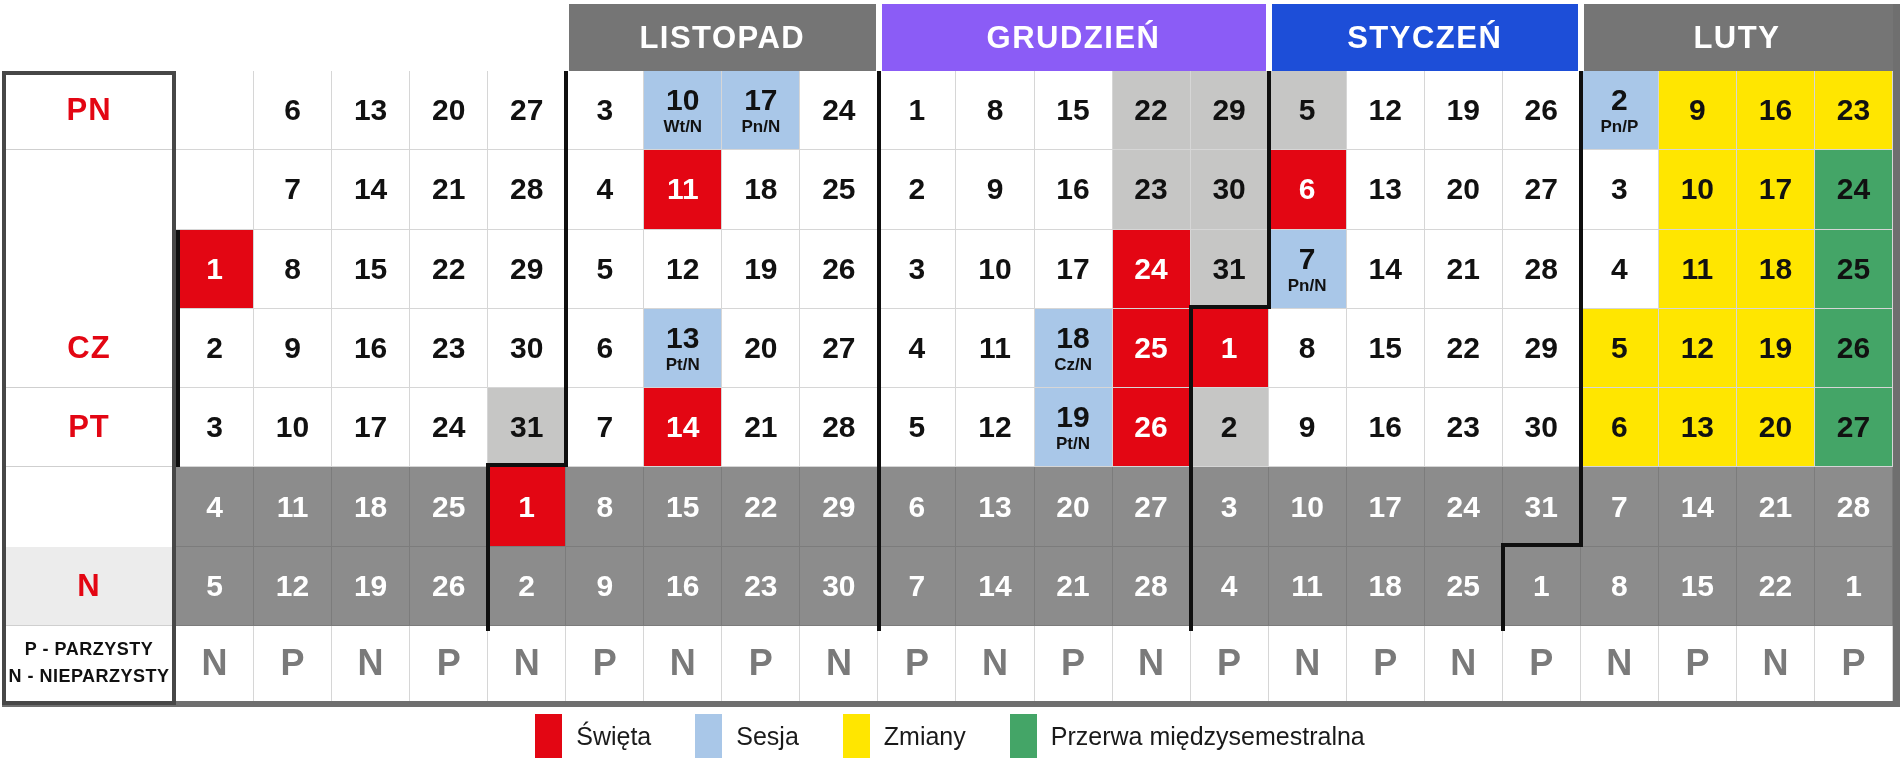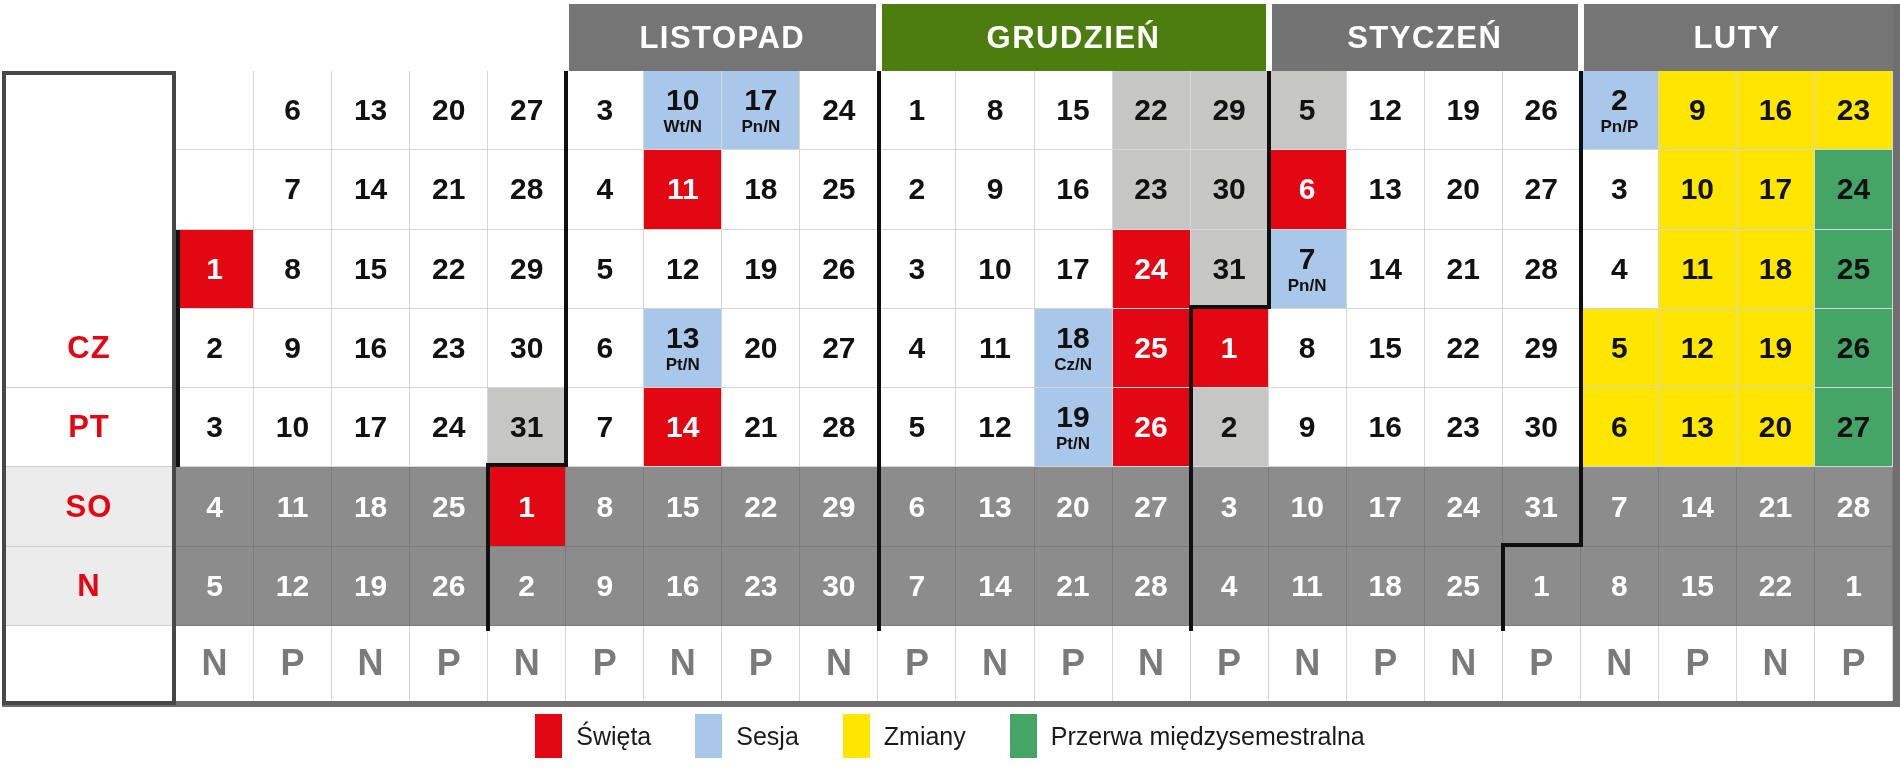--- a/index.html
+++ b/index.html
@@ -44,28 +44,31 @@
 <body>
 
 <div id="canvas">
 
   <div id="cal-grid">
     <div class="hdr-spacer" style="grid-row:1;grid-column:1;"></div>
 
       <div class="month-header" style="grid-area: 1 / 7 / auto / span 4; background: rgb(117, 117, 117);">
         <span>LISTOPAD</span>
       </div>
-      <div class="month-header" style="grid-area: 1 / 11 / auto / span 5; background: #4d7c0f;">
+      <div class="month-header" style="grid-area: 1 / 11 / auto / span 5; background: #8b5cf6;">
         <span>GRUDZIEŃ</span>
       </div>
-      <div class="month-header" style="grid-area: 1 / 16 / auto / span 4; background: #737373;">
+      <div class="month-header" style="grid-area: 1 / 16 / auto / span 4; background: #1d4ed8;">
         <span>STYCZEŃ</span>
       </div>
       <div class="month-header" style="grid-area: 1 / 20 / auto / span 4; background: rgb(117, 117, 117);">
         <span>LUTY</span>
+      </div>
+      <div class="lbl" style="grid-area: 2 / 1;">
+        <span style="color: rgb(227, 6, 19);">PN</span>
       </div>
       <div class="cell" style="grid-area: 2 / 2; background: rgb(255, 255, 255);"></div>
       <div class="cell" style="grid-area: 2 / 3; background: rgb(255, 255, 255);">
         <span class="num">6</span>
       </div>
       <div class="cell" style="grid-area: 2 / 4; background: rgb(255, 255, 255);">
         <span class="num">13</span>
       </div>
       <div class="cell" style="grid-area: 2 / 5; background: rgb(255, 255, 255);">
         <span class="num">20</span>
@@ -392,23 +395,20 @@
       </div>
       <div class="cell" style="grid-area: 6 / 21; background: rgb(255, 230, 0);">
         <span class="num">13</span>
       </div>
       <div class="cell" style="grid-area: 6 / 22; background: rgb(255, 230, 0);">
         <span class="num">20</span>
       </div>
       <div class="cell" style="grid-area: 6 / 23; background: rgb(68, 165, 103);">
         <span class="num">27</span>
       </div>
-      <div class="lbl wk" style="grid-area: 7 / 1; background: rgb(236, 236, 236);">
-        <span style="color: rgb(227, 6, 19);">SO</span>
-      </div>
       <div class="cell wk" style="grid-area: 7 / 2; background: rgb(140, 140, 140);">
         <span class="num">4</span>
       </div>
       <div class="cell wk" style="grid-area: 7 / 3; background: rgb(140, 140, 140);">
         <span class="num">11</span>
       </div>
       <div class="cell wk" style="grid-area: 7 / 4; background: rgb(140, 140, 140);">
         <span class="num">18</span>
       </div>
       <div class="cell wk" style="grid-area: 7 / 5; background: rgb(140, 140, 140);">
@@ -529,20 +529,24 @@
         <span class="num">8</span>
       </div>
       <div class="cell wk" style="grid-area: 8 / 21; background: rgb(140, 140, 140);">
         <span class="num">15</span>
       </div>
       <div class="cell wk" style="grid-area: 8 / 22; background: rgb(140, 140, 140);">
         <span class="num">22</span>
       </div>
       <div class="cell wk" style="grid-area: 8 / 23; background: rgb(140, 140, 140);">
         <span class="num">1</span>
+      </div>
+      <div class="parity-lbl" style="grid-area: 9 / 1;">
+        <div>P - PARZYSTY</div>
+        <div>N - NIEPARZYSTY</div>
       </div>
       <div class="parity-cell" style="grid-area: 9 / 2;">
         <span style="color: rgb(122, 122, 122);">N</span>
       </div>
       <div class="parity-cell" style="grid-area: 9 / 3;">
         <span style="color: rgb(122, 122, 122);">P</span>
       </div>
       <div class="parity-cell" style="grid-area: 9 / 4;">
         <span style="color: rgb(122, 122, 122);">N</span>
       </div>

